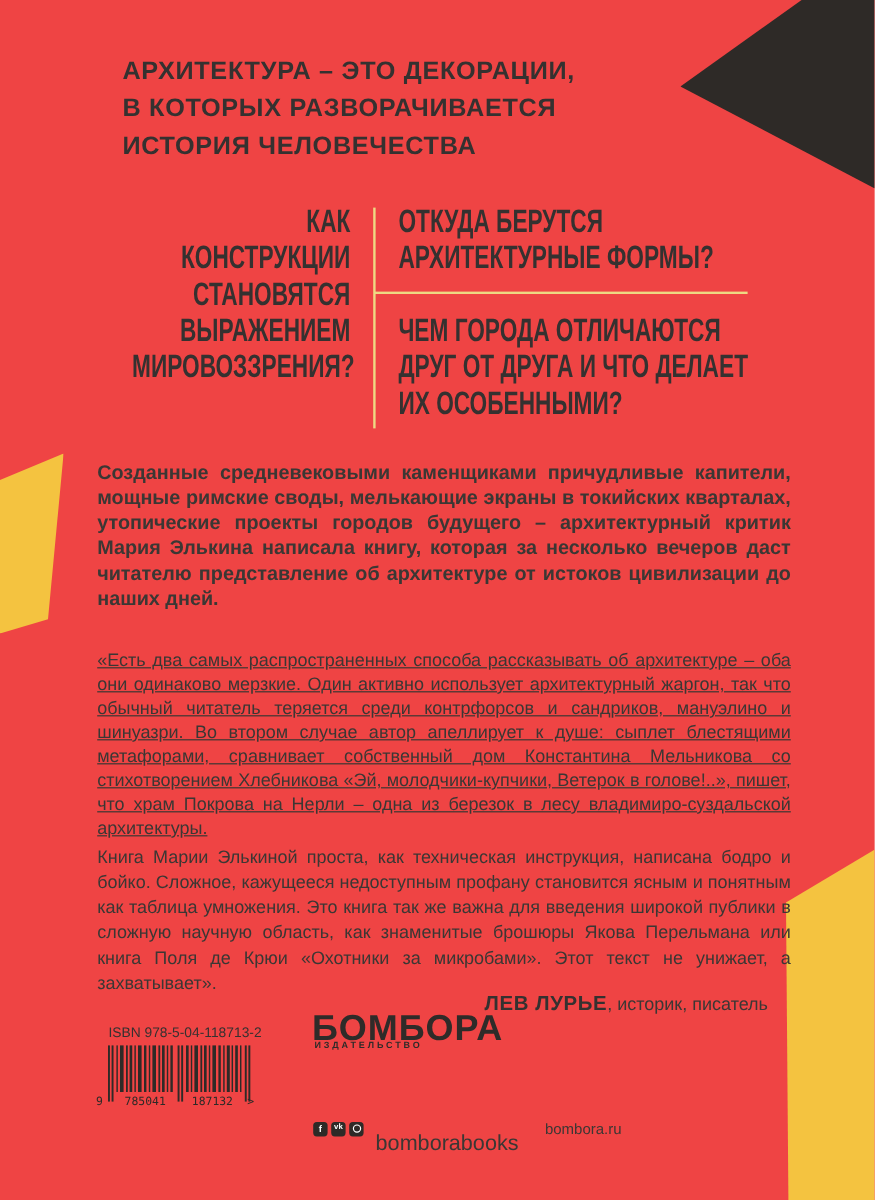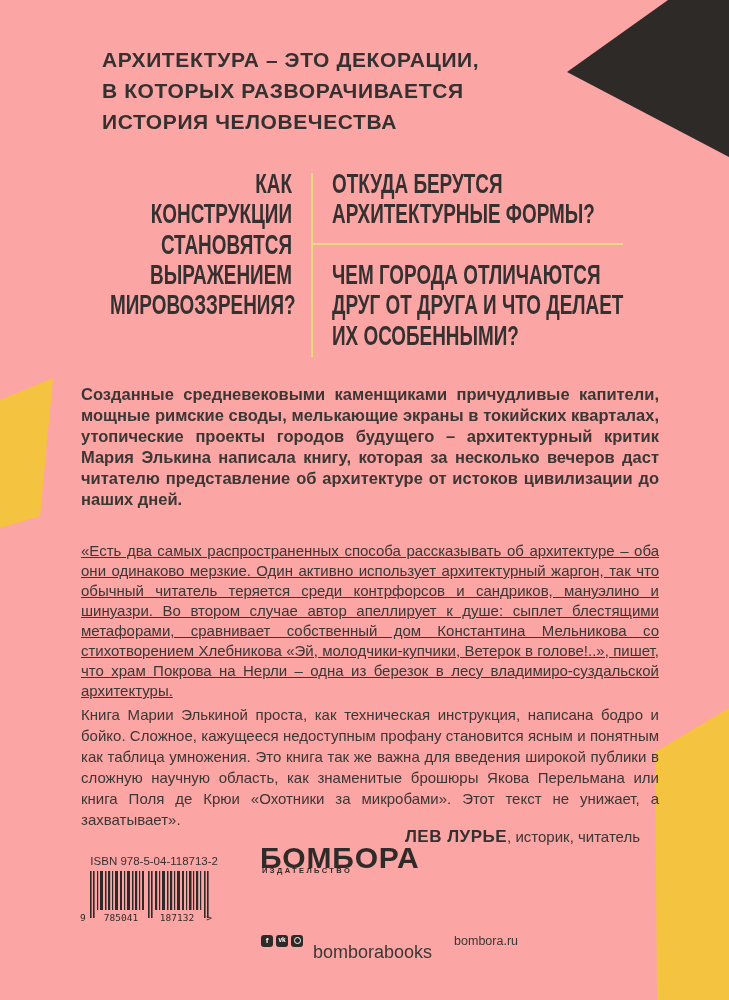--- a/index.html
+++ b/index.html
@@ -1,18 +1,18 @@
 <!DOCTYPE html>
 <html><head>
 <meta charset="utf-8">
 <style>
   html,body{margin:0;padding:0;background:#ffffff;}
   .frame{
     position:relative;width:729px;height:1000px;margin:0 auto;
-    background:#fca5a5;overflow:hidden;
+    background:#ef4444;overflow:hidden;
     font-family:"Liberation Sans",sans-serif;color:#3a3634;
   }
   .shape{position:absolute;left:0;top:0;width:729px;height:1000px;pointer-events:none;}
   .corner-triangle{background:#2e2a27;clip-path:polygon(567px 72px,668px 0px,729px 0px,729px 157px);}
   .wedge-left{background:#f4c340;clip-path:polygon(0px 400px,53px 378px,40px 516px,0px 528px);}
   .wedge-right{background:#f4c340;clip-path:polygon(655px 752px,729px 708px,729px 1000px,657px 1000px);}
 
   .headline{
     position:absolute;left:102px;top:44px;width:460px;
     font-size:21px;font-weight:bold;line-height:31px;letter-spacing:0.6px;
@@ -83,21 +83,21 @@
   <div class="h-divider"></div>
   <div class="question q3">ЧЕМ ГОРОДА ОТЛИЧАЮТСЯ
 ДРУГ ОТ ДРУГА И ЧТО ДЕЛАЕТ
 ИХ ОСОБЕННЫМИ?</div>
 
   <div class="para intro">Созданные средневековыми каменщиками причудливые капители, мощные римские своды, мелькающие экраны в токийских кварталах, утопические проекты городов будущего – архитектурный критик Мария Элькина написала книгу, которая за несколько вечеров даст читателю представление об архитектуре от истоков цивилизации до наших дней.</div>
   <div class="para quote">«Есть два самых распространенных способа рассказывать об архитектуре – оба они одинаково мерзкие. Один активно использует архитектурный жаргон, так что обычный читатель теряется среди контрфорсов и сандриков, мануэлино и шинуазри. Во втором случае автор апеллирует к душе: сыплет блестящими метафорами, сравнивает собственный дом Константина Мельникова со стихотворением Хлебникова «Эй, молодчики-купчики, Ветерок в голове!..», пишет, что храм Покрова на Нерли – одна из березок в лесу владимиро-суздальской архитектуры.</div>
   <div class="para review">Книга Марии Элькиной проста, как техническая инструкция, написана бодро и бойко. Сложное, кажущееся недоступным профану становится ясным и понятным как таблица умножения. Это книга так же важна для введения широкой публики в сложную научную область, как знаменитые брошюры Якова Перельмана или книга Поля де Крюи «Охотники за микробами». Этот текст не унижает, а захватывает».</div>
 
   <div class="attribution">
-    <span class="name">ЛЕВ ЛУРЬЕ</span><span class="role">, историк, читатель</span>
+    <span class="name">ЛЕВ ЛУРЬЕ</span><span class="role">, историк, писатель</span>
   </div>
 
   <div class="isbn-label">ISBN 978-5-04-118713-2</div>
 
   <div class="barcode">
     <svg width="135" height="53" viewBox="0 0 135 53" xmlns="http://www.w3.org/2000/svg">
       <g fill="#2e2a27">
         <rect x="12" y="0" width="1.6" height="47"></rect>
           <rect x="15" y="0" width="1.6" height="47"></rect>
         <rect x="19" y="0" width="1.2" height="39"></rect>

